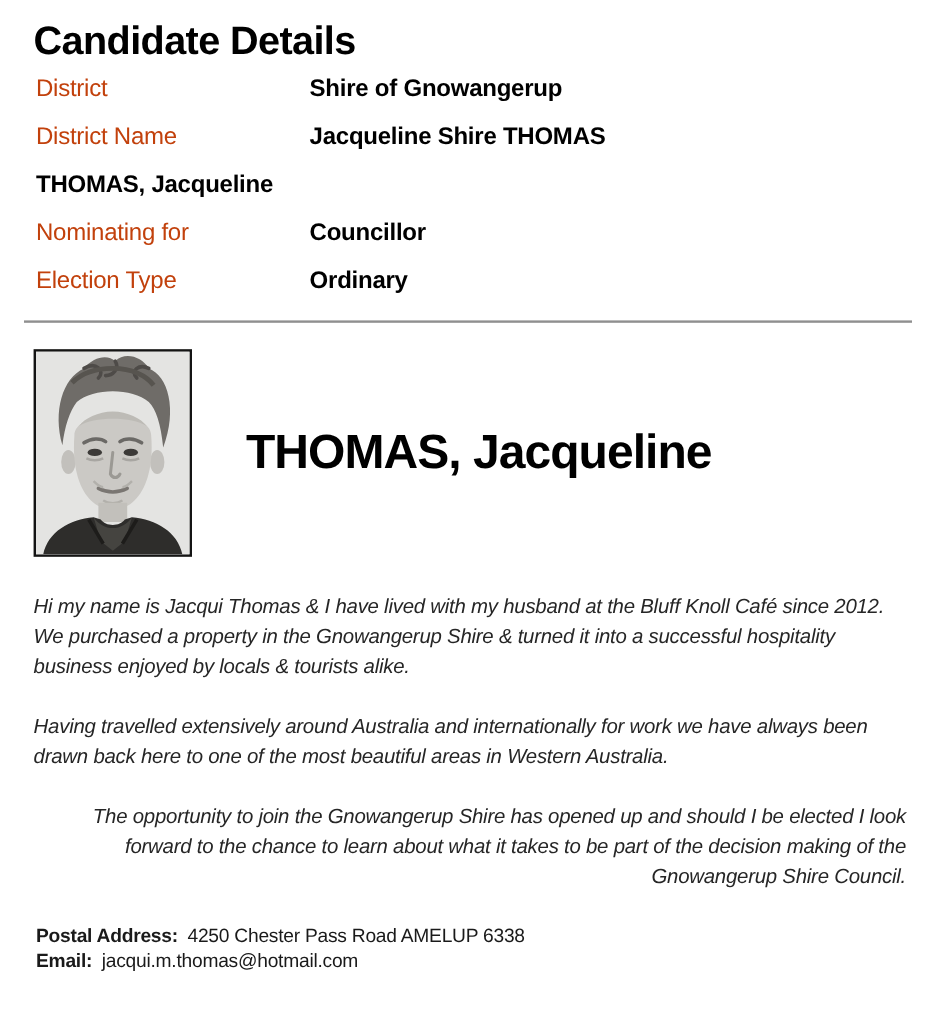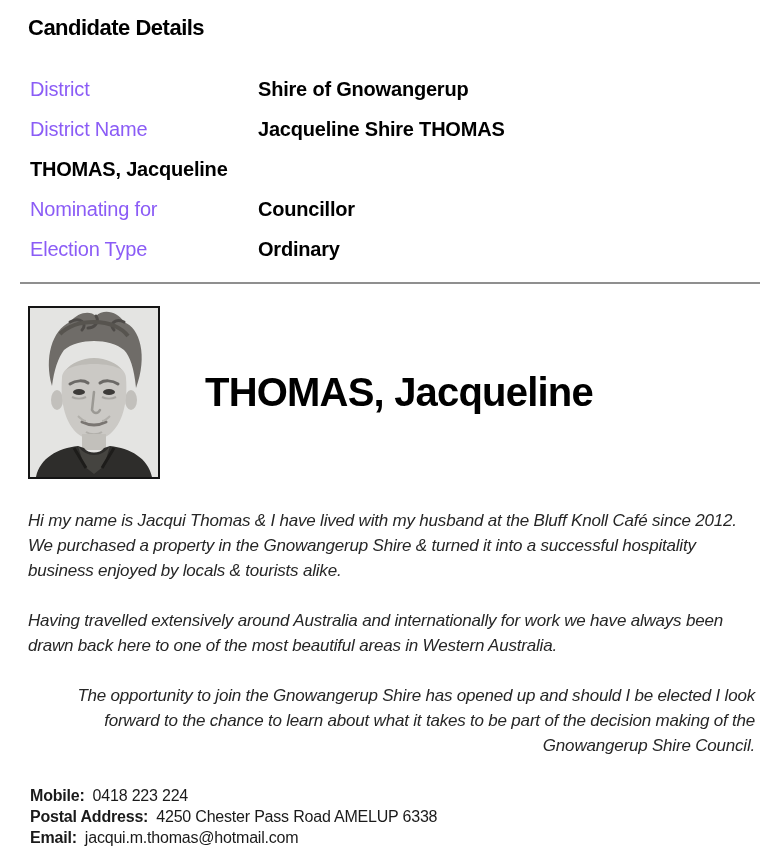--- a/index.html
+++ b/index.html
@@ -13,40 +13,40 @@
   body {
     width: 781px;
     min-height: 849px;
   }
   .page {
     padding: 15px 26px 28px 28px;
   }
 
   
   .page-title {
-    font-size: 22px;
+    font-size: 33px;
     font-weight: bold;
     letter-spacing: -0.5px;
-    margin: 0 0 28px 0;
+    margin: 0 0 1px 0;
   }
 
   
   .details-table { margin-left: 2px; }
   .detail-row {
     display: flex;
     align-items: baseline;
     padding: 8px 0;
     font-size: 20px;
     line-height: 24px;
   }
   .detail-label {
     flex: none;
     width: 228px;
     font-weight: normal;
-    color: #8b5cf6;
+    color: #c2410c;
     letter-spacing: -0.2px;
   }
   .detail-value {
     font-weight: bold;
     letter-spacing: -0.2px;
   }
 
   
   .divider {
     border: none;
@@ -177,23 +177,20 @@
   </div>
 
   <div class="bio">
     <p>Hi my name is Jacqui Thomas &amp; I have lived with my husband at the Bluff Knoll Café since 2012. We purchased a property in the Gnowangerup Shire &amp; turned it into a successful hospitality business enjoyed by locals &amp; tourists alike.</p>
     <p>Having travelled extensively around Australia and internationally for work we have always been drawn back here to one of the most beautiful areas in Western Australia.</p>
     <p>The opportunity to join the Gnowangerup Shire has opened up and should I be elected I look forward to the chance to learn about what it takes to be part of the decision making of the Gnowangerup Shire Council.</p>
   </div>
 
   <div class="contact">
     <div class="contact-row">
-      <span class="contact-label">Mobile:</span><span class="contact-value">0418 223 224</span>
-    </div>
-    <div class="contact-row">
       <span class="contact-label">Postal Address:</span><span class="contact-value">4250 Chester Pass Road AMELUP 6338</span>
     </div>
     <div class="contact-row">
       <span class="contact-label">Email:</span><span class="contact-value">jacqui.m.thomas@hotmail.com</span>
     </div>
   </div>
 
 </div>
 
 </body></html>

